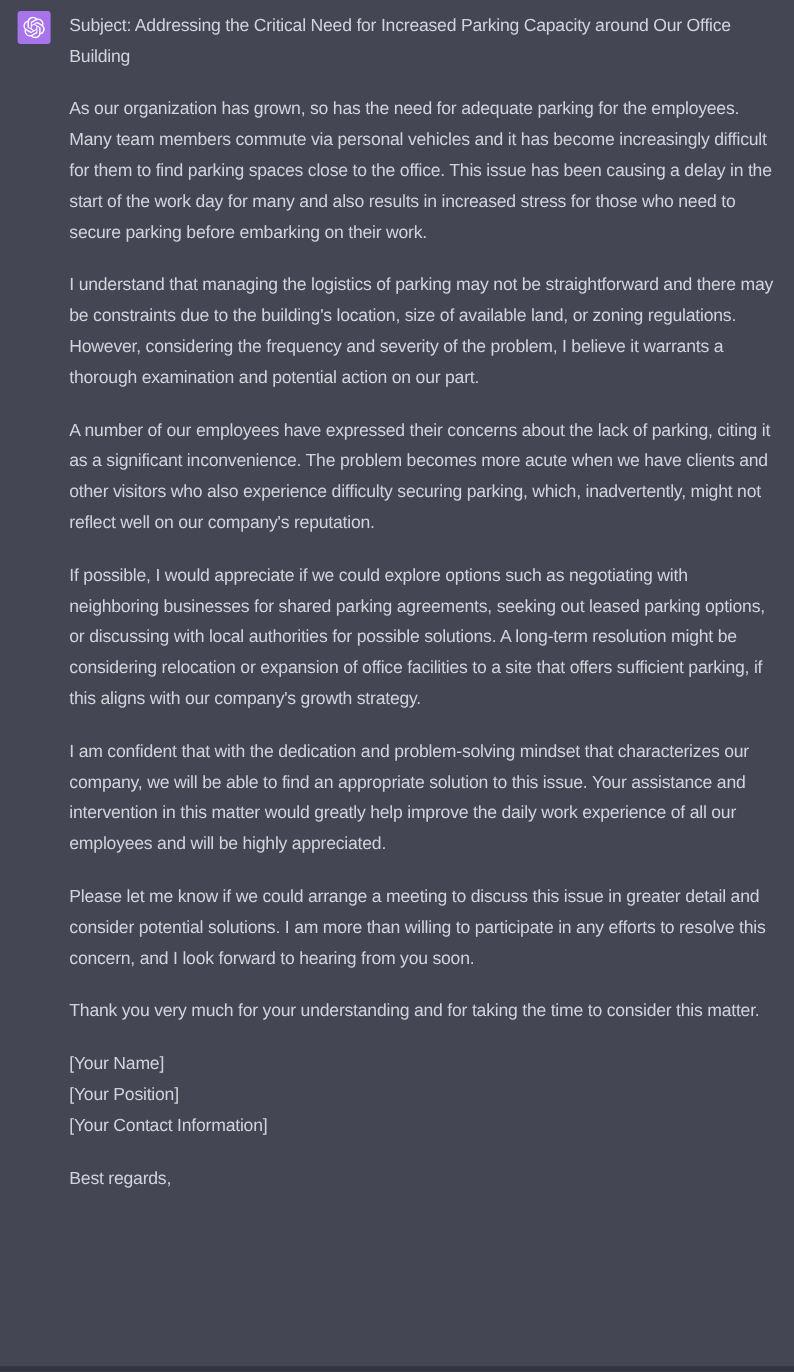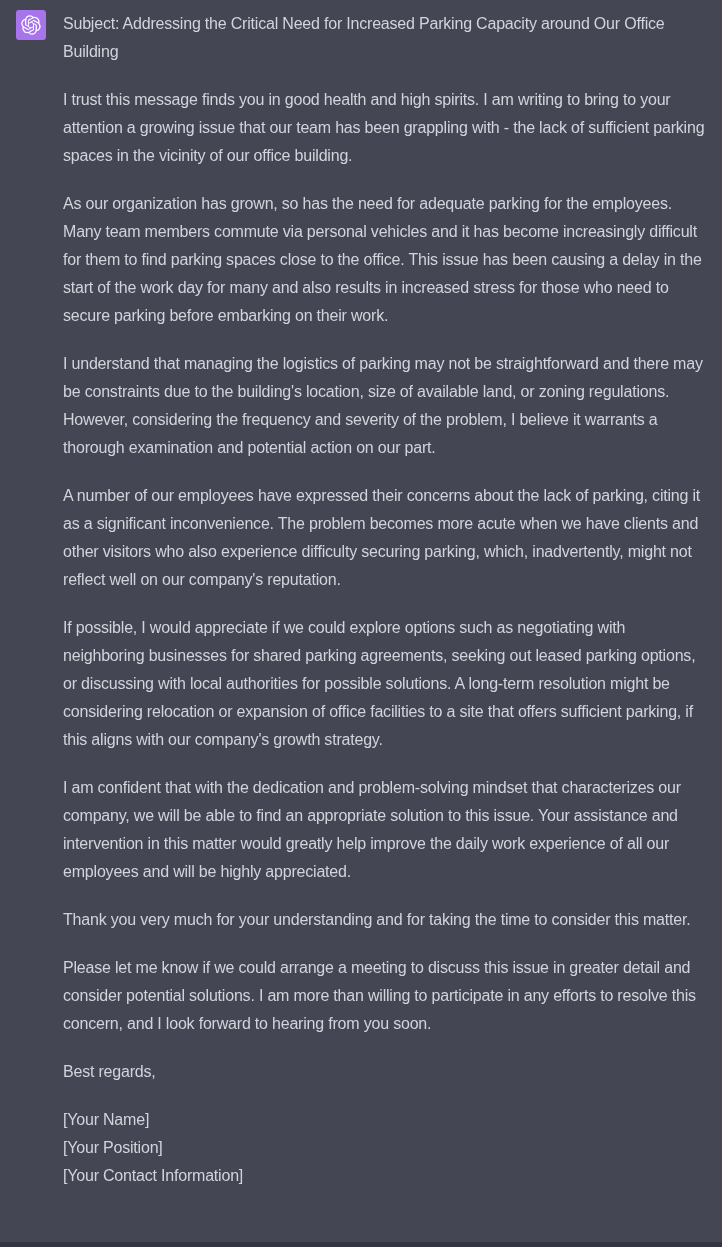--- a/index.html
+++ b/index.html
@@ -62,26 +62,25 @@
 <div class="message-row">
   <div class="avatar" style="background: rgb(168, 116, 236);">
     <span style="display:flex;align-items:center;justify-content:center;">
       <svg viewBox="0 0 41 41" xmlns="http://www.w3.org/2000/svg" aria-hidden="true">
         <path d="M37.532 16.87a9.963 9.963 0 0 0-.856-8.184 10.078 10.078 0 0 0-10.855-4.835A9.964 9.964 0 0 0 18.306.5a10.079 10.079 0 0 0-9.614 6.977 9.967 9.967 0 0 0-6.664 4.834 10.08 10.08 0 0 0 1.24 11.817 9.965 9.965 0 0 0 .856 8.185 10.079 10.079 0 0 0 10.855 4.835 9.965 9.965 0 0 0 7.516 3.35 10.078 10.078 0 0 0 9.617-6.981 9.967 9.967 0 0 0 6.663-4.834 10.079 10.079 0 0 0-1.243-11.813ZM22.498 37.886a7.474 7.474 0 0 1-4.799-1.735c.061-.033.168-.091.237-.134l7.964-4.6a1.294 1.294 0 0 0 .655-1.134V19.054l3.366 1.944a.12.12 0 0 1 .066.092v9.299a7.505 7.505 0 0 1-7.49 7.496ZM6.392 31.006a7.471 7.471 0 0 1-.894-5.023c.06.036.162.099.237.141l7.964 4.6a1.297 1.297 0 0 0 1.308 0l9.724-5.614v3.888a.12.12 0 0 1-.048.103l-8.051 4.649a7.504 7.504 0 0 1-10.24-2.744ZM4.297 13.62A7.469 7.469 0 0 1 8.2 10.333c0 .068-.004.19-.004.274v9.201a1.294 1.294 0 0 0 .654 1.132l9.723 5.614-3.366 1.944a.12.12 0 0 1-.114.01L7.04 23.856a7.504 7.504 0 0 1-2.743-10.237Zm27.658 6.437-9.724-5.615 3.367-1.943a.121.121 0 0 1 .113-.01l8.052 4.648a7.498 7.498 0 0 1-1.158 13.528v-9.476a1.293 1.293 0 0 0-.65-1.132Zm3.35-5.043c-.059-.037-.162-.099-.236-.141l-7.965-4.6a1.298 1.298 0 0 0-1.308 0l-9.723 5.614v-3.888a.12.12 0 0 1 .048-.103l8.05-4.645a7.497 7.497 0 0 1 11.135 7.763Zm-21.063 6.929-3.367-1.944a.12.12 0 0 1-.065-.092v-9.299a7.497 7.497 0 0 1 12.293-5.756 6.94 6.94 0 0 0-.236.134l-7.965 4.6a1.294 1.294 0 0 0-.654 1.132l-.006 11.225Zm1.829-3.943 4.33-2.501 4.332 2.5v5l-4.331 2.5-4.331-2.5Z"></path>
       </svg>
     </span>
   </div>
   <div class="content" style="color: rgb(209, 213, 219);">
       <p>Subject: Addressing the Critical Need for Increased Parking Capacity around Our Office Building</p>
-      <p>I trust this message finds you in good health and high spirits. I am writing to bring to your attention a growing issue that our team has been grappling with - the lack of sufficient parking spaces in the vicinity of our office building.</p>
       <p>As our organization has grown, so has the need for adequate parking for the employees. Many team members commute via personal vehicles and it has become increasingly difficult for them to find parking spaces close to the office. This issue has been causing a delay in the start of the work day for many and also results in increased stress for those who need to secure parking before embarking on their work.</p>
       <p>I understand that managing the logistics of parking may not be straightforward and there may be constraints due to the building's location, size of available land, or zoning regulations. However, considering the frequency and severity of the problem, I believe it warrants a thorough examination and potential action on our part.</p>
       <p>A number of our employees have expressed their concerns about the lack of parking, citing it as a significant inconvenience. The problem becomes more acute when we have clients and other visitors who also experience difficulty securing parking, which, inadvertently, might not reflect well on our company's reputation.</p>
       <p>If possible, I would appreciate if we could explore options such as negotiating with neighboring businesses for shared parking agreements, seeking out leased parking options, or discussing with local authorities for possible solutions. A long-term resolution might be considering relocation or expansion of office facilities to a site that offers sufficient parking, if this aligns with our company's growth strategy.</p>
       <p>I am confident that with the dedication and problem-solving mindset that characterizes our company, we will be able to find an appropriate solution to this issue. Your assistance and intervention in this matter would greatly help improve the daily work experience of all our employees and will be highly appreciated.</p>
+      <p>Please let me know if we could arrange a meeting to discuss this issue in greater detail and consider potential solutions. I am more than willing to participate in any efforts to resolve this concern, and I look forward to hearing from you soon.</p>
       <p>Thank you very much for your understanding and for taking the time to consider this matter.</p>
-      <p>Please let me know if we could arrange a meeting to discuss this issue in greater detail and consider potential solutions. I am more than willing to participate in any efforts to resolve this concern, and I look forward to hearing from you soon.</p>
+      <p>[Your Name]<br>[Your Position]<br>[Your Contact Information]</p>
       <p>Best regards,</p>
-      <p>[Your Name]<br>[Your Position]<br>[Your Contact Information]</p>
     </div>
 </div>
 
 <div class="next-row" style="background: rgb(52, 53, 65);"></div>
 
 </body></html>

